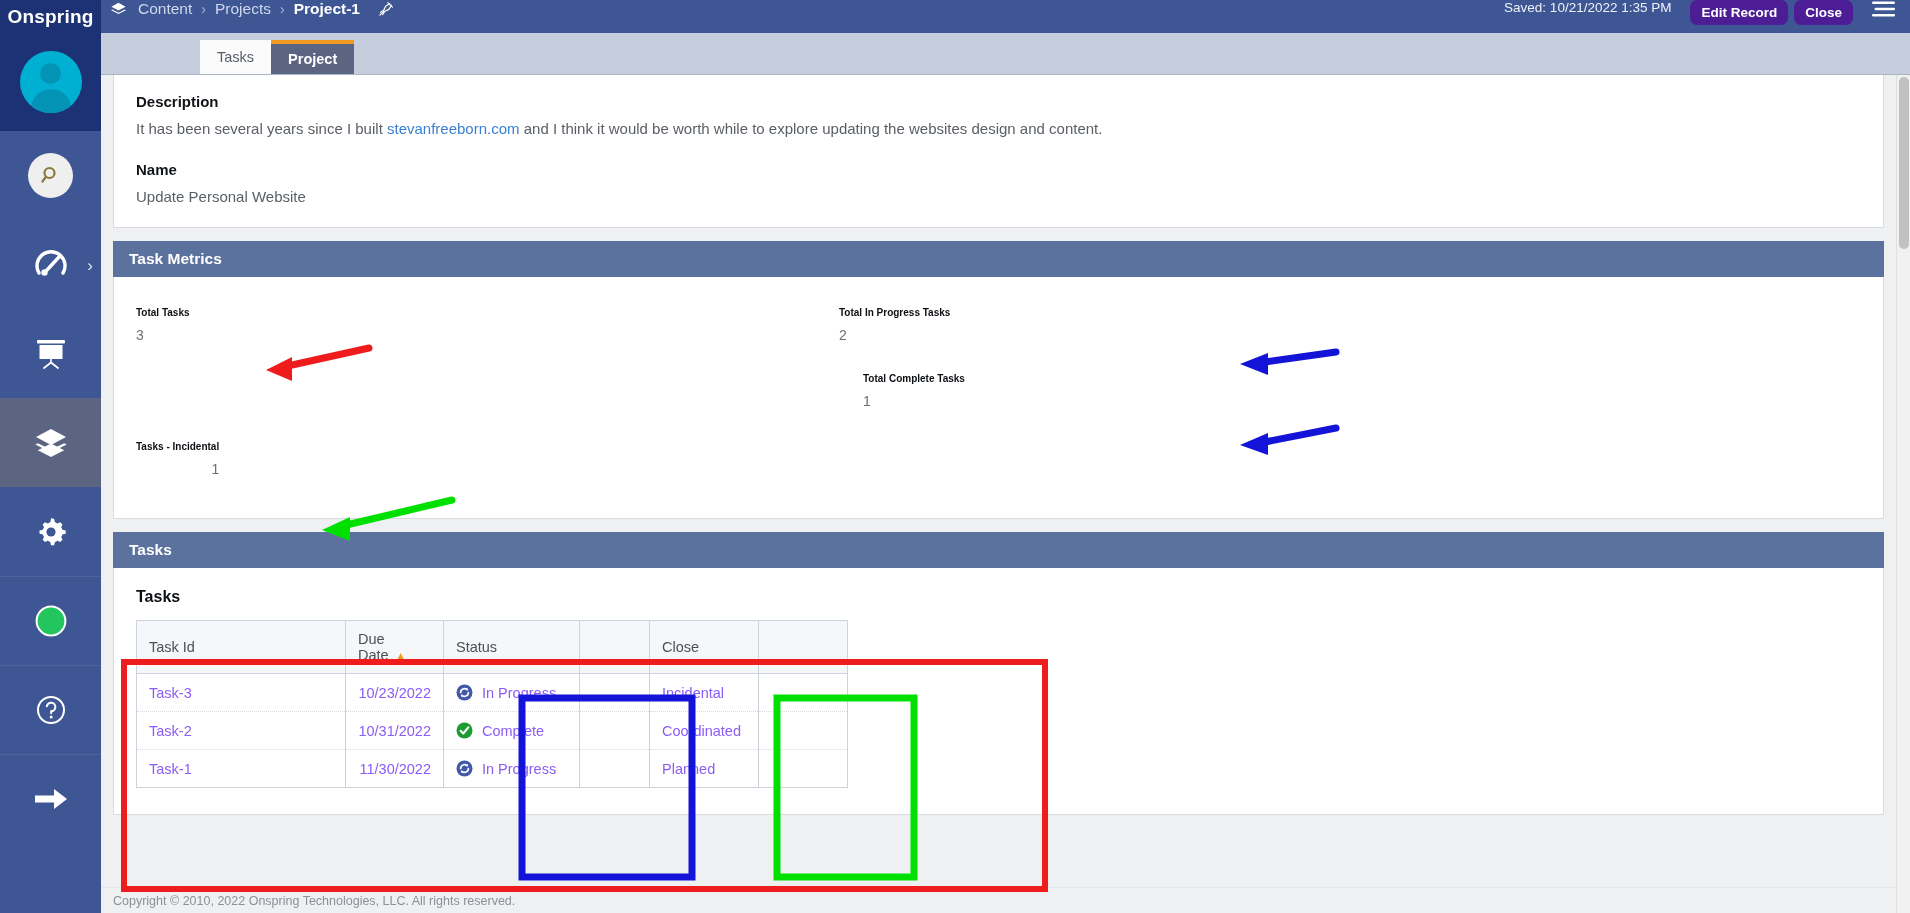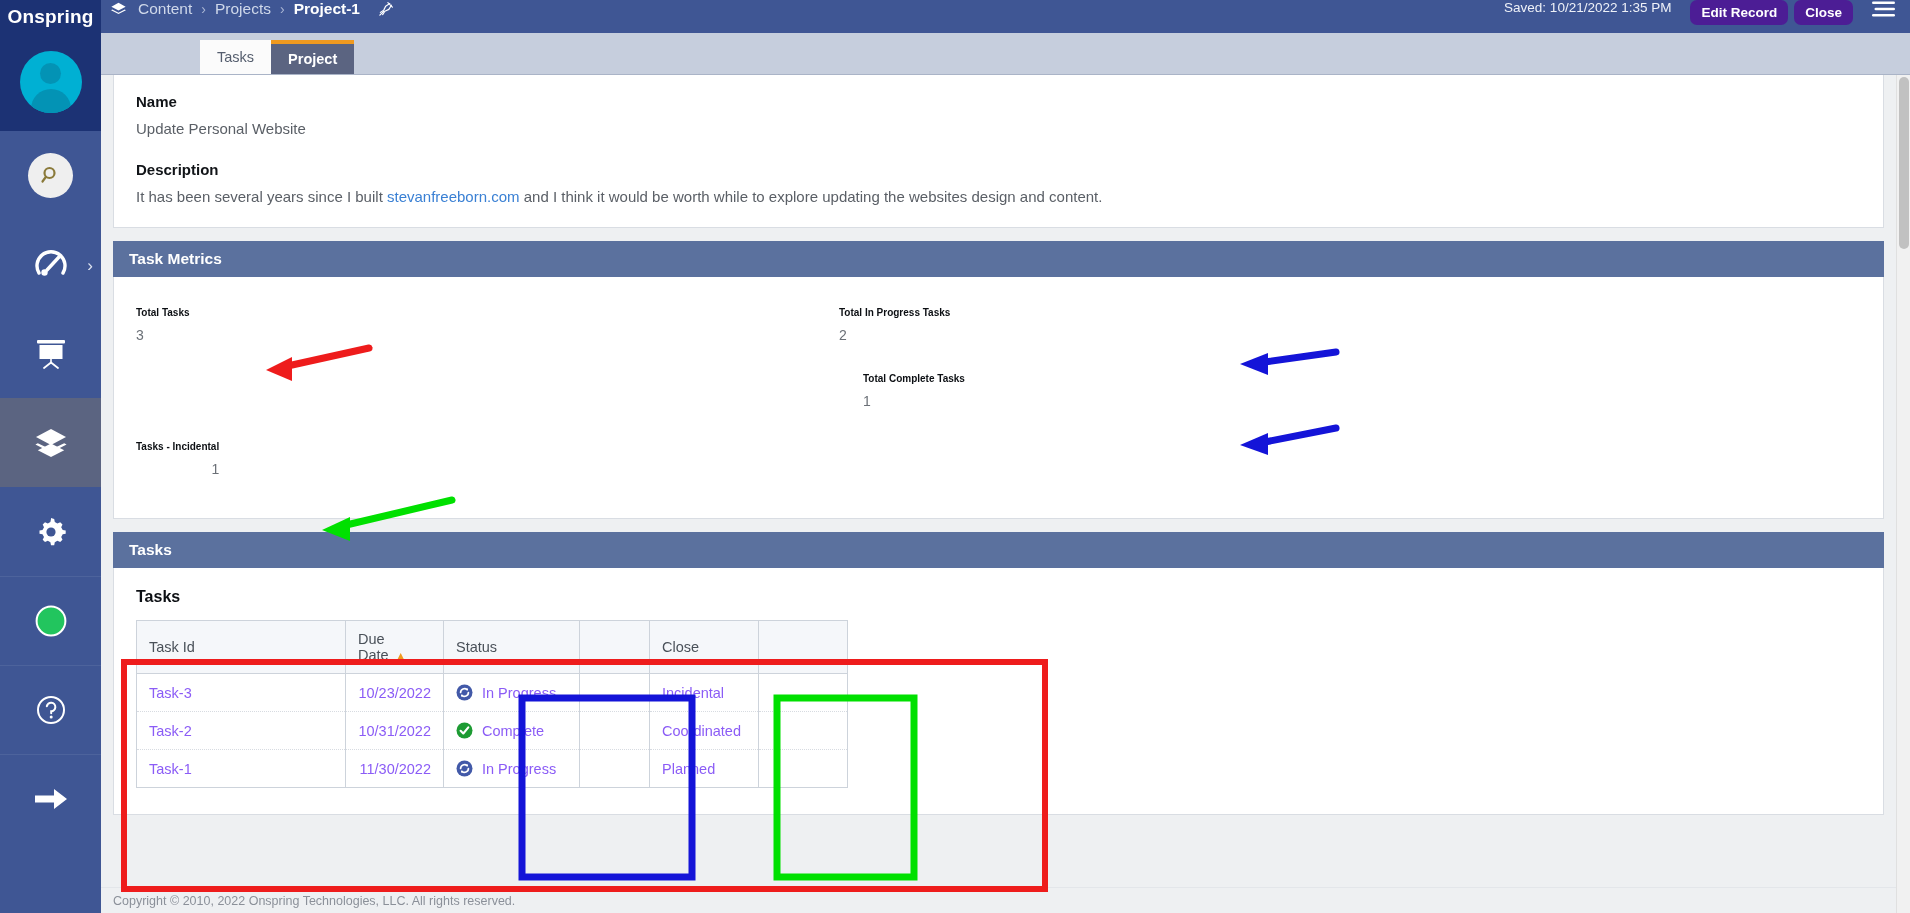--- a/index.html
+++ b/index.html
@@ -362,28 +362,28 @@
       <div class="tab inactive">Tasks</div>
       <div class="tab active">Project</div>
     </div>
 
     <div class="content">
       <div class="page">
 
         <section class="card" style="margin-top:0;border-top:none;">
           <div class="card-body">
             <div class="field-block">
-              <div class="field-label">Name</div>
-              <div class="field-value">Update Personal Website</div>
-            </div>
-            <div class="field-block">
               <div class="field-label">Description</div>
               <div class="field-value">
                 <span>It has been several years since I built </span><a class="link" href="#">stevanfreeborn.com</a><span> and I think it would be worth while to explore updating the websites design and content.</span>
               </div>
+            </div>
+            <div class="field-block">
+              <div class="field-label">Name</div>
+              <div class="field-value">Update Personal Website</div>
             </div>
           </div>
         </section>
 
         <section style="margin-bottom:13px;">
           <div class="section-head">Task Metrics</div>
           <div class="metrics">
             <div class="metric m-total-tasks">
               <div class="metric-label">Total Tasks</div>
               <div class="metric-value">3</div>

